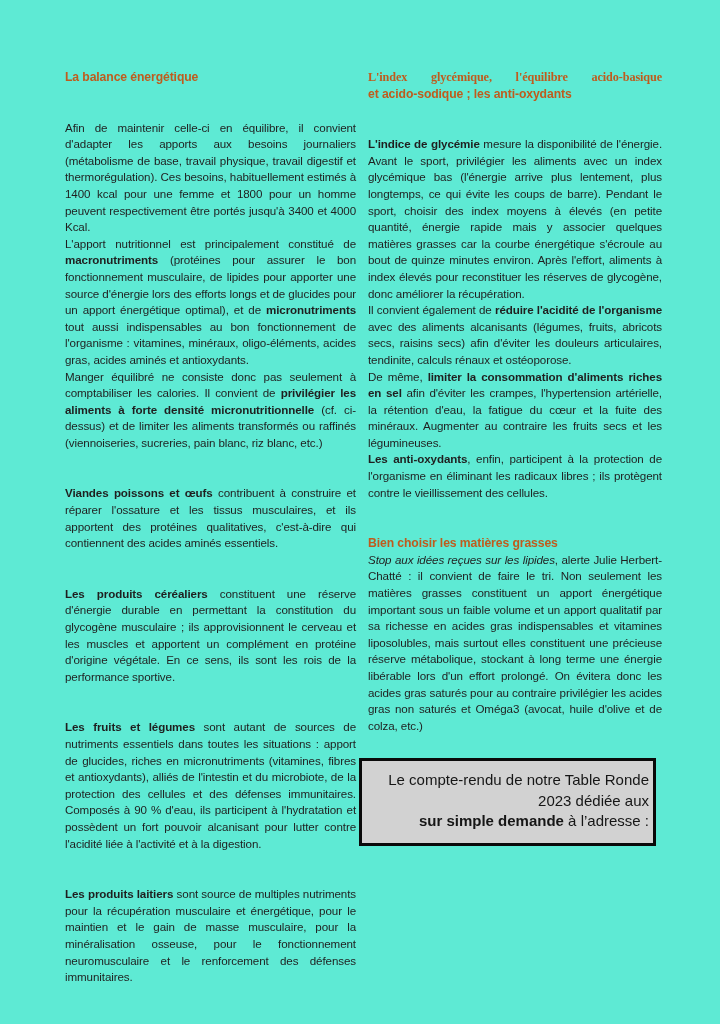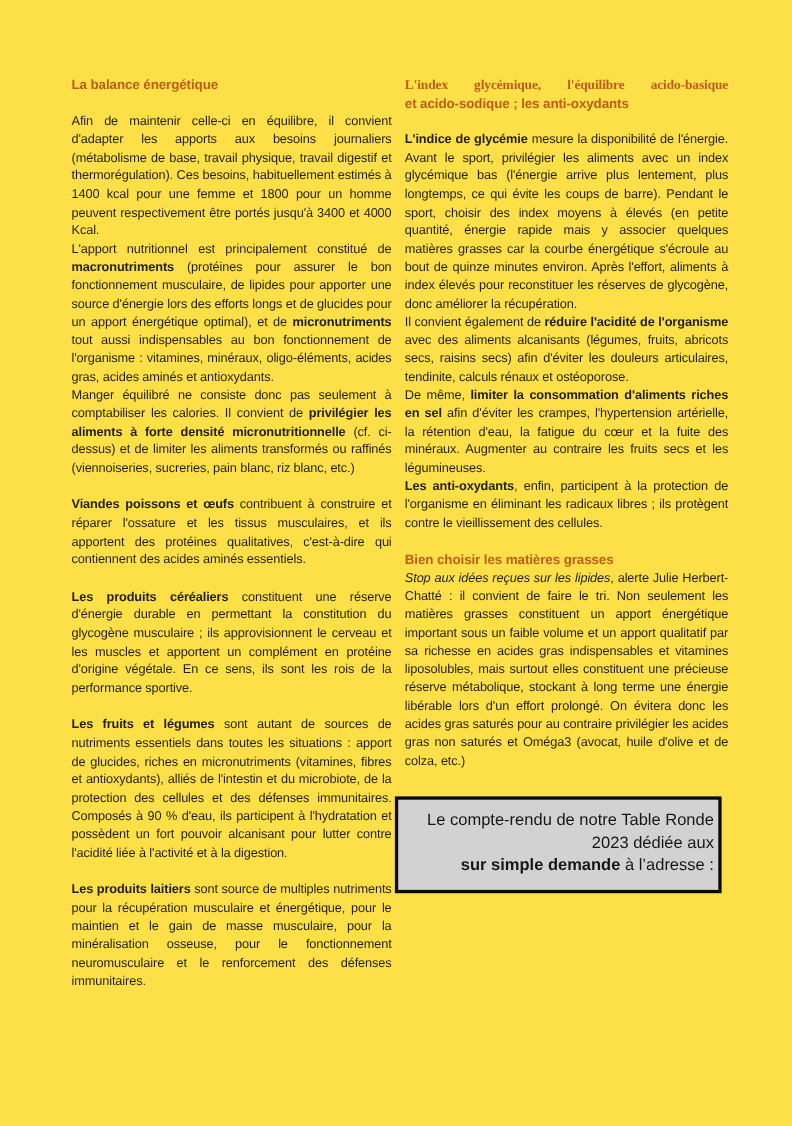--- a/index.html
+++ b/index.html
@@ -7,21 +7,21 @@
   body {
     background: #ffffff;
     font-family: "Liberation Sans", sans-serif;
     color: #1f1f1f;
     position: relative;
     overflow: hidden;
   }
   .page {
     position: absolute;
     inset: 0;
-    background: #fde047;
+    background: #5eead4;
   }
   .column {
     position: absolute;
     top: 69px;
     font-size: 11.6px;
     line-height: 16.6px;
     letter-spacing: -0.1px;
     text-align: justify;
     color: #1f1f1f;
   }
@@ -33,21 +33,21 @@
     font-size: 12.2px;
     line-height: 16.6px;
     text-align: left;
   }
   .heading .justify-line {
     text-align: justify;
     text-align-last: justify;
     font-family: Liberation Serif, serif;
   }
   .para { margin: 0; }
-  .gap { margin-top: 17px; }
+  .gap { margin-top: 34px; }
   .bold { font-weight: bold; }
   .italic { font-style: italic; }
   .info-box {
     margin-top: 24px;
     margin-left: -9px;
     width: 297px;
     background: #d2d2d2;
     border: 3px solid #0a0a0a;
     padding: 9px 4px 11px 4px;
     text-align: center;

